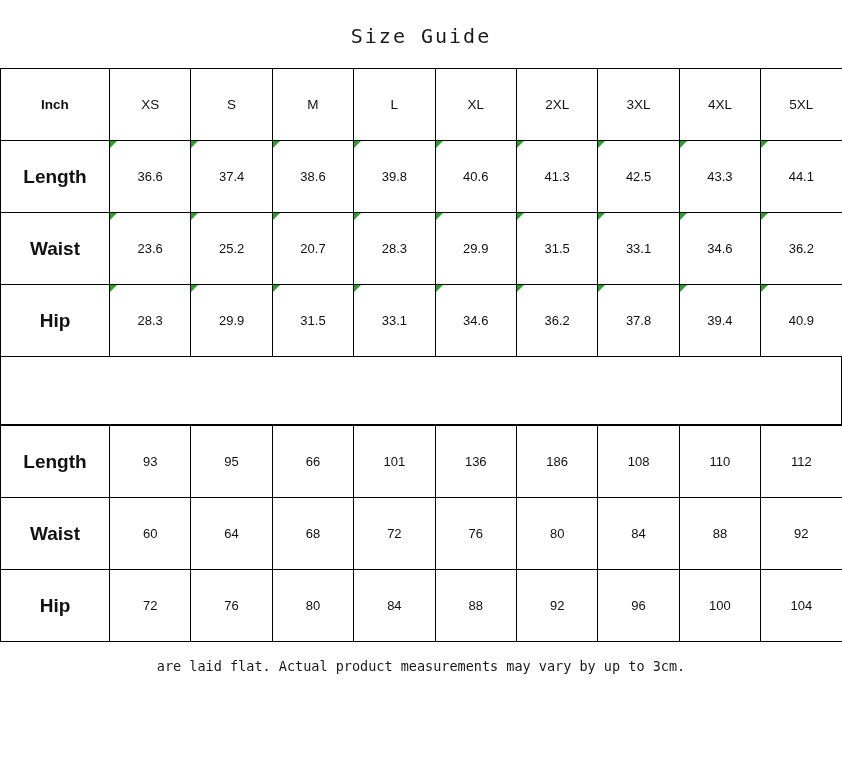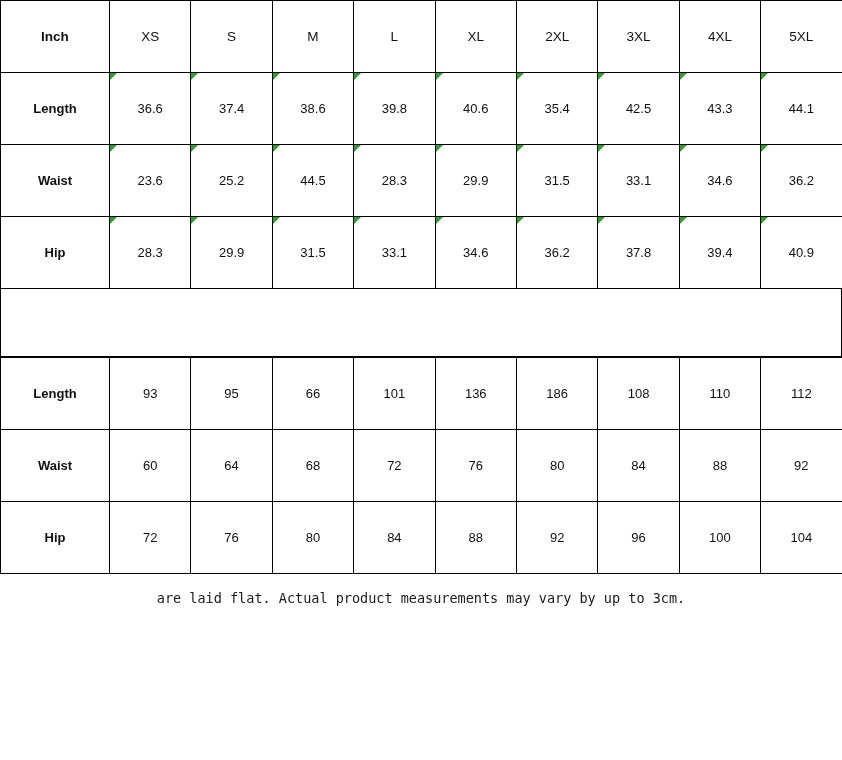--- a/index.html
+++ b/index.html
@@ -41,21 +41,21 @@
     text-align: center;
     vertical-align: middle;
     height: 69px;
     font-size: 13px;
     font-family: "Liberation Sans", sans-serif;
     color: #111111;
     position: relative;
   }
   table.size-table td.rowhead {
     font-weight: bold;
-    font-size: 13px;
+    font-size: 19px;
   }
   table.size-table td.colhead {
     font-weight: normal;
     font-size: 13.5px;
   }
   table.size-table td.corner {
     font-weight: bold;
     font-size: 13.5px;
     margin-top: 48px;
   }
@@ -89,20 +89,21 @@
     color: #1a1a1a;
     padding-top: 14px;
   }
   .footer div { white-space: pre; }
 </style>
 </head>
 <body>
 
 <div class="page">
 
+  <div class="title">Size Guide</div>
 
   <table class="size-table">
     <colgroup>
       <col class="c0">
         <col class="cx">
         <col class="cx">
         <col class="cx">
         <col class="cx">
         <col class="cx">
         <col class="cx">
@@ -123,30 +124,30 @@
         <td class="colhead">4XL</td>
         <td class="colhead">5XL</td>
       </tr>
       <tr>
         <td class="rowhead">Length</td>
         <td class="mark">36.6</td>
         <td class="mark">37.4</td>
         <td class="mark">38.6</td>
         <td class="mark">39.8</td>
         <td class="mark">40.6</td>
-        <td class="mark">35.4</td>
+        <td class="mark">41.3</td>
         <td class="mark">42.5</td>
         <td class="mark">43.3</td>
         <td class="mark">44.1</td>
       </tr>
       <tr>
         <td class="rowhead">Waist</td>
         <td class="mark">23.6</td>
         <td class="mark">25.2</td>
-        <td class="mark">44.5</td>
+        <td class="mark">20.7</td>
         <td class="mark">28.3</td>
         <td class="mark">29.9</td>
         <td class="mark">31.5</td>
         <td class="mark">33.1</td>
         <td class="mark">34.6</td>
         <td class="mark">36.2</td>
       </tr>
       <tr>
         <td class="rowhead">Hip</td>
         <td class="mark">28.3</td>

